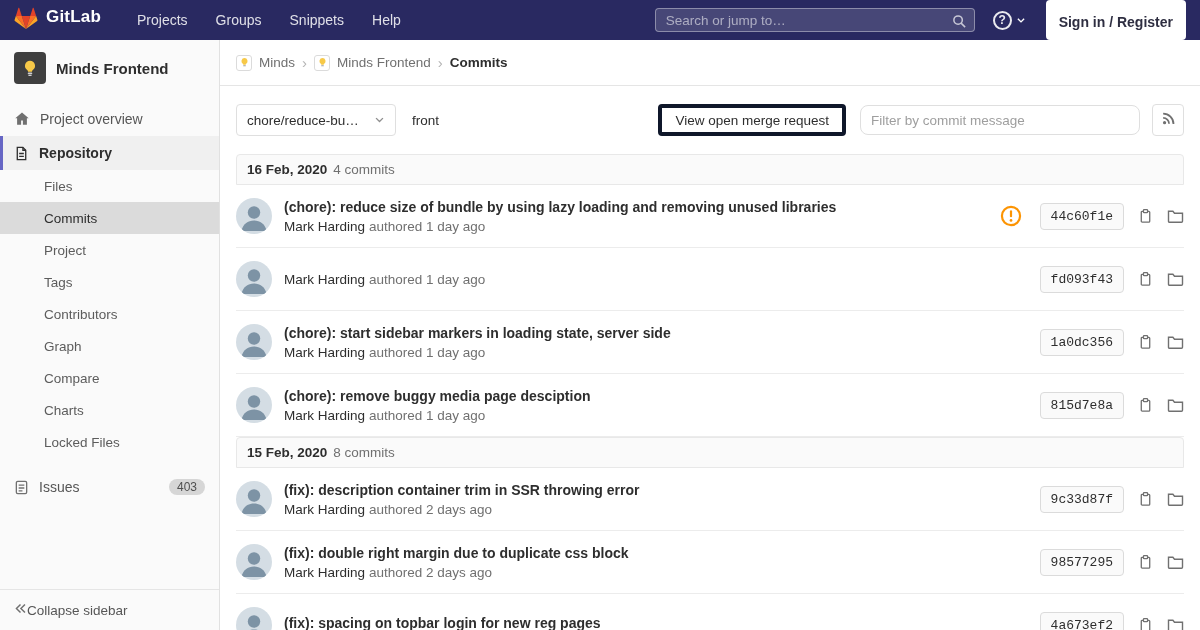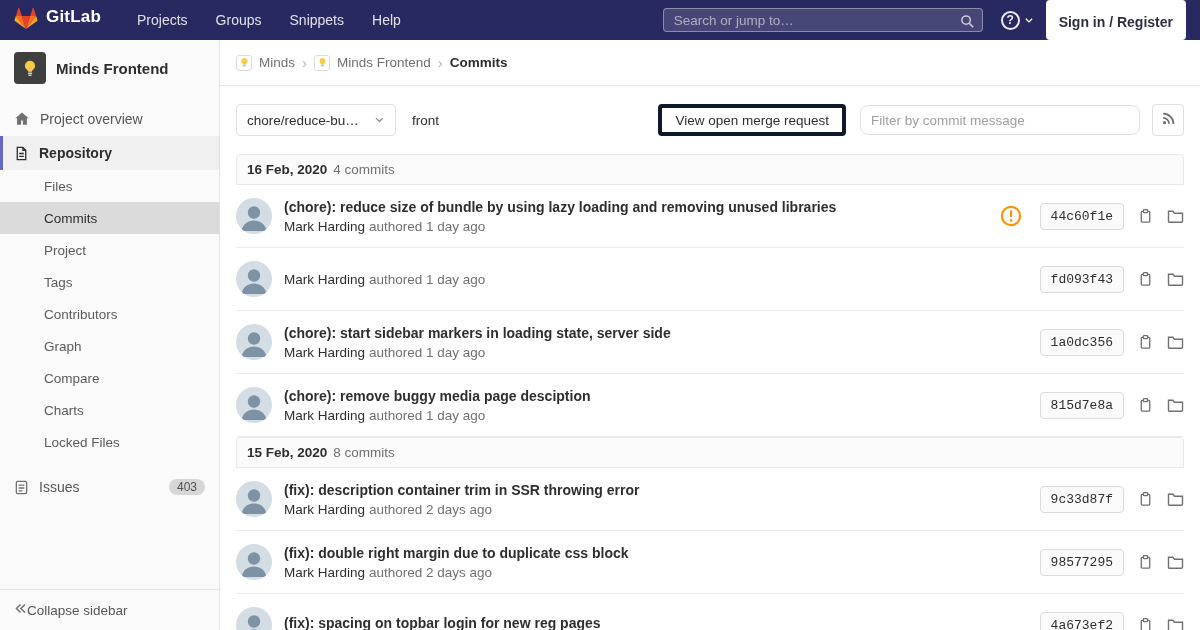--- a/index.html
+++ b/index.html
@@ -15,21 +15,21 @@
   .nav-link { color:rgba(255,255,255,.85); font-size:14px; text-decoration:none; cursor:pointer; }
   .nav-search { position:relative; margin-left:auto; width:320px; }
   .nav-search input { width:100%; height:24px; background:rgba(255,255,255,.14);
     border:1px solid rgba(255,255,255,.38); border-radius:4px; color:#fff; font-size:13.5px;
     padding:0 30px 0 10px; outline:none; font-family:inherit; }
   .nav-search input::placeholder { color:rgba(255,255,255,.55); }
   .nav-search .mag { position:absolute; right:8px; top:6px; }
   .help-wrap { display:flex; align-items:center; gap:4px; margin-left:18px; color:#fff; cursor:pointer; }
   .help-circle { width:19px; height:19px; border:2px solid rgba(255,255,255,.9); border-radius:50%;
     display:flex; align-items:center; justify-content:center; font-size:12px; font-weight:700; color:rgba(255,255,255,.9); }
-  .signin-btn { margin-left:12px; height:40px; background:#fff; border:none; border-radius:4px;
+  .signin-btn { margin-left:20px; height:40px; background:#fff; border:none; border-radius:4px;
     padding:14px 13px; font-size:14px; font-weight:700; color:#2e2e41; cursor:pointer; font-family:inherit; }
 
   
   .body-row { flex:1; display:flex; min-height:0; }
 
   
   .sidebar { width:220px; flex:0 0 220px; background:#fafafa; border-right:1px solid #e1e1e1;
     display:flex; flex-direction:column; }
   .project-head { display:flex; align-items:center; gap:10px; padding:12px 14px; cursor:pointer; }
   .project-avatar { width:32px; height:32px; border-radius:4px; background:#3f3f3f;

